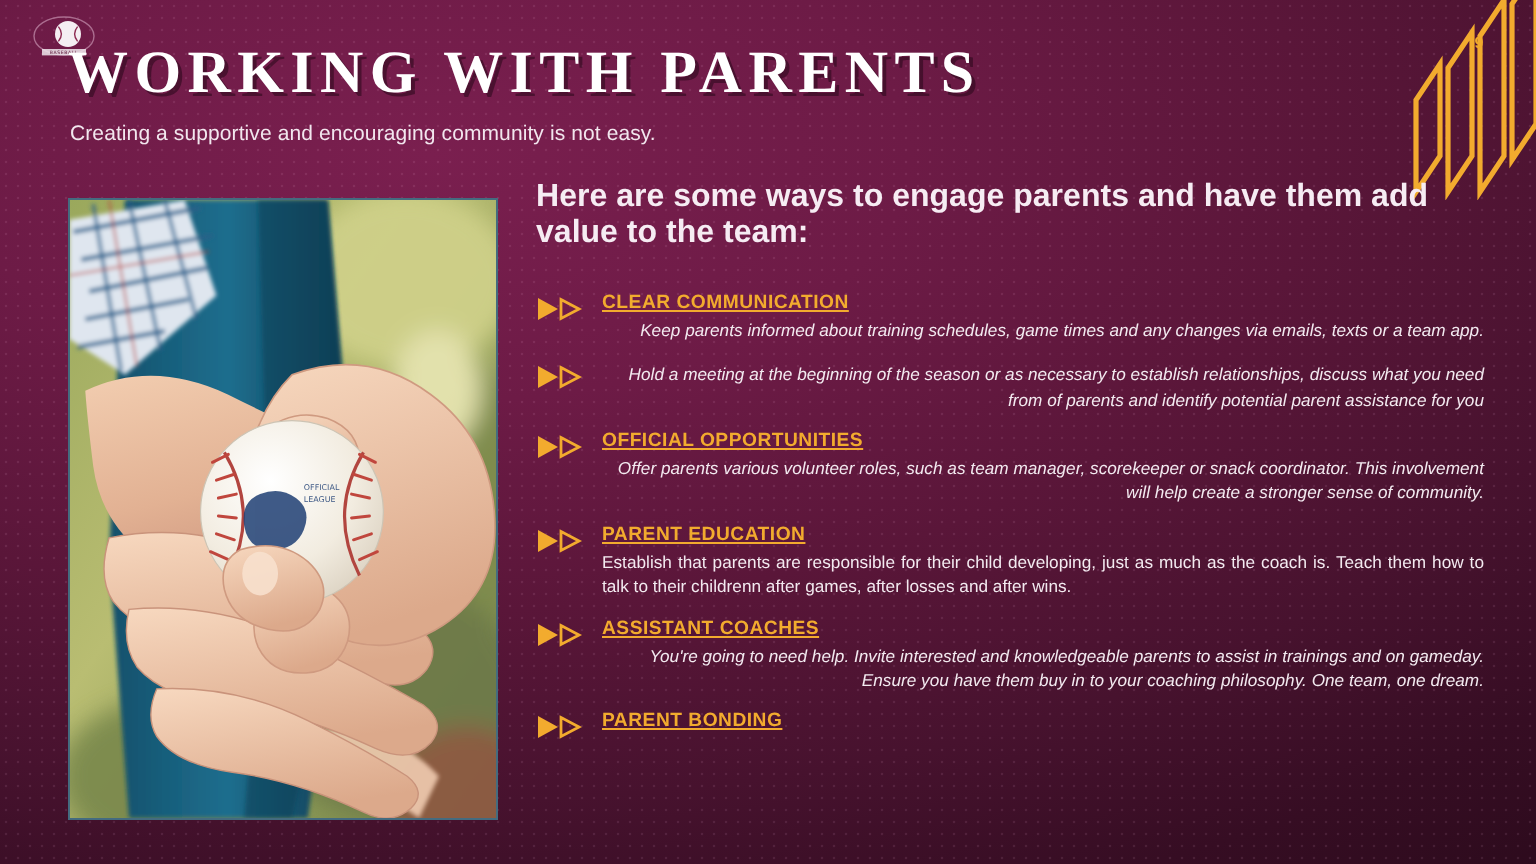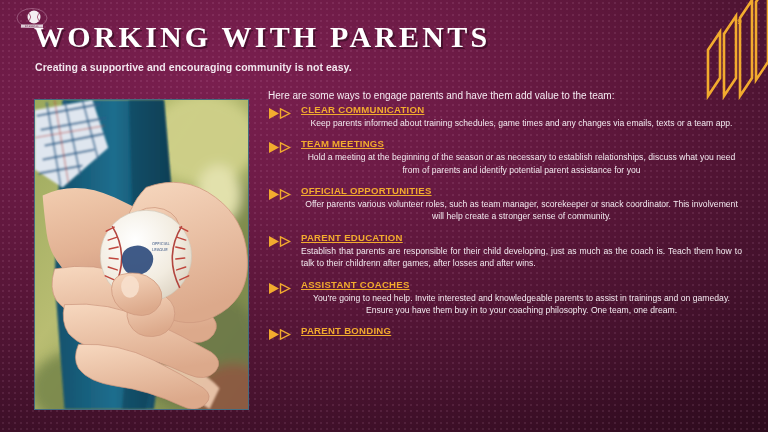--- a/index.html
+++ b/index.html
@@ -75,21 +75,21 @@
     font-weight: 700;
     line-height: 1;
     color: #ffffff;
     letter-spacing: 3.2px;
     text-shadow: 2px 2px 0 rgba(40,8,26,0.55);
     white-space: nowrap;
   }
   .page-subtitle {
     margin: 9px 0 0 1px;
     font-size: 10.5px;
-    font-weight: 700;
+    font-weight: 400;
     color: #f2e6ee;
     letter-spacing: 0.05px;
   }
 
   
   .photo-frame {
     position: absolute;
     left: 34px;
     top: 99px;
     width: 215px;
@@ -104,24 +104,25 @@
 
   
   .content {
     position: absolute;
     left: 268px;
     top: 90px;
     width: 474px;
     z-index: 5;
   }
   .content-intro {
-    margin: 0 0 3px 0;
-    font-size: 10px;
+    margin: 0 0 20px 0;
+    font-size: 16px;
     color: #f6ecf3;
     letter-spacing: 0.01px;
+    font-weight: bold;
   }
   .bullet-list {
     list-style: none;
     margin: 0;
     padding: 0;
   }
   .bullet-item {
     display: flex;
     align-items: flex-start;
     margin-bottom: 9px;
@@ -145,21 +146,21 @@
     text-decoration: underline;
   }
   .bullet-text {
     margin: 1px 0 0 0;
     font-size: 8.6px;
     line-height: 1.44;
     color: #f3eaf0;
     text-align: justify;
     letter-spacing: 0.01px;
   }
-  .bullet-text.ragged { text-align: center; }
+  .bullet-text.ragged { text-align: right; font-style: italic; }
 </style>
 </head>
 <body>
 
 <div class="slide">
 
   <div class="logo">
     <svg viewBox="0 0 34 26" width="34" height="26" aria-hidden="true">
       <ellipse cx="17" cy="12" rx="15" ry="9.5" fill="none" stroke="#c08aa8" stroke-width="0.7" opacity="0.75"></ellipse>
       <circle cx="19" cy="11" r="6.5" fill="#f4eef2"></circle>
@@ -324,21 +325,20 @@
       </li>
 
       <li class="bullet-item">
         <span class="bullet-icon">
           <svg viewBox="0 0 24 13" width="24" height="13" aria-hidden="true">
             <path d="M1 1 L11 6.5 L1 12 Z" fill="#f2ab2e"></path>
             <path d="M12.5 1.8 L21.5 6.5 L12.5 11.2 Z" fill="none" stroke="#f2ab2e" stroke-width="1.4"></path>
           </svg>
         </span>
         <div class="bullet-body">
-          <h3 class="bullet-heading">TEAM MEETINGS</h3>
           <p class="bullet-text ragged">Hold a meeting at the beginning of the season or as necessary to establish relationships, discuss what you need from of parents and identify potential parent assistance for you</p>
         </div>
       </li>
 
       <li class="bullet-item">
         <span class="bullet-icon">
           <svg viewBox="0 0 24 13" width="24" height="13" aria-hidden="true">
             <path d="M1 1 L11 6.5 L1 12 Z" fill="#f2ab2e"></path>
             <path d="M12.5 1.8 L21.5 6.5 L12.5 11.2 Z" fill="none" stroke="#f2ab2e" stroke-width="1.4"></path>
           </svg>

